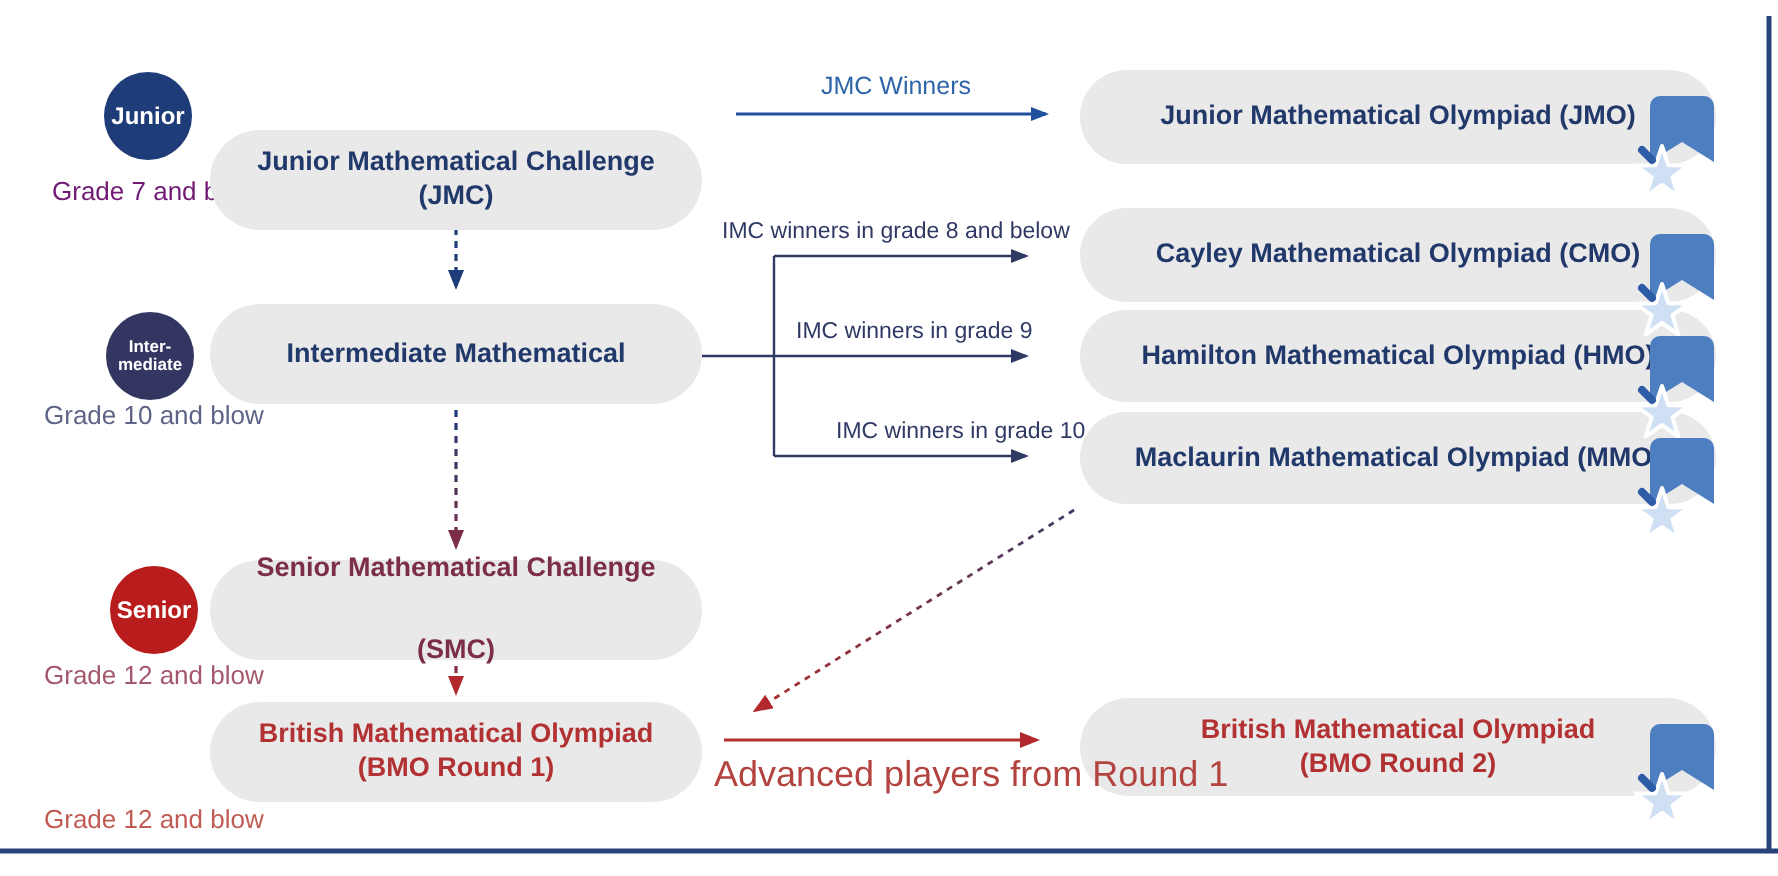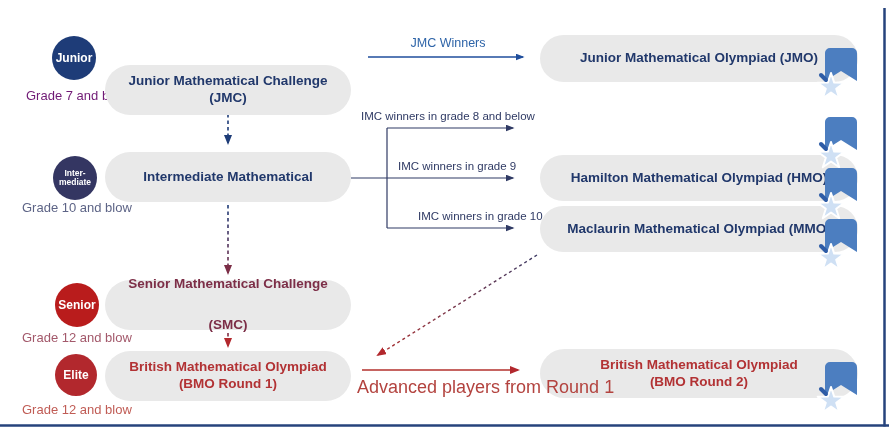--- a/index.html
+++ b/index.html
@@ -103,23 +103,20 @@
   <div class="circle c-junior">
     <span>Junior</span>
   </div>
   <div class="circle c-inter">
     <span>Inter-</span>
     <span>mediate</span>
   </div>
   <div class="circle c-senior">
     <span>Senior</span>
   </div>
-  <div class="circle c-elite">
-    <span>Elite</span>
-  </div>
 
   <div class="grade g7">Grade 7 and blow</div>
   <div class="grade g10">Grade 10 and blow</div>
   <div class="grade g12a">Grade 12 and blow</div>
   <div class="grade g12b">Grade 12 and blow</div>
 
   <div class="pill pill-left t-navy" style="top:21px;height:50px;margin-top:44px;">
     <div>Junior Mathematical Challenge</div>
     <div>(JMC)</div>
   </div>
@@ -130,20 +127,23 @@
     <div>Senior Mathematical Challenge</div>
     <div>(SMC)</div>
   </div>
   <div class="pill pill-left t-red" style="top:351px;height:50px;">
     <div>British Mathematical Olympiad</div>
     <div>(BMO Round 1)</div>
   </div>
 
   <div class="pill pill-right t-navy" style="top:35px;height:47px;">
     <div>Junior Mathematical Olympiad (JMO)</div>
+  </div>
+  <div class="pill pill-right t-navy" style="top:104px;height:47px;">
+    <div>Cayley Mathematical Olympiad (CMO)</div>
   </div>
   <div class="pill pill-right t-navy" style="top:155px;height:46px;">
     <div>Hamilton Mathematical Olympiad (HMO)</div>
   </div>
   <div class="pill pill-right t-navy" style="top:206px;height:46px;">
     <div>Maclaurin Mathematical Olympiad (MMO)</div>
   </div>
   <div class="pill pill-right t-red" style="top:349px;height:49px;">
     <div>British Mathematical Olympiad</div>
     <div>(BMO Round 2)</div>

